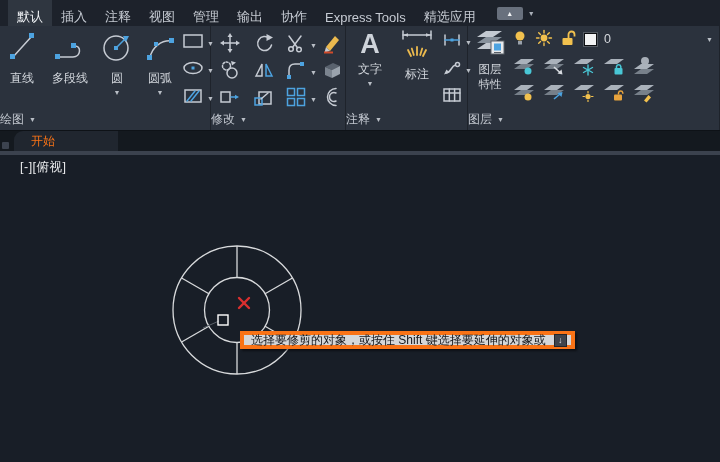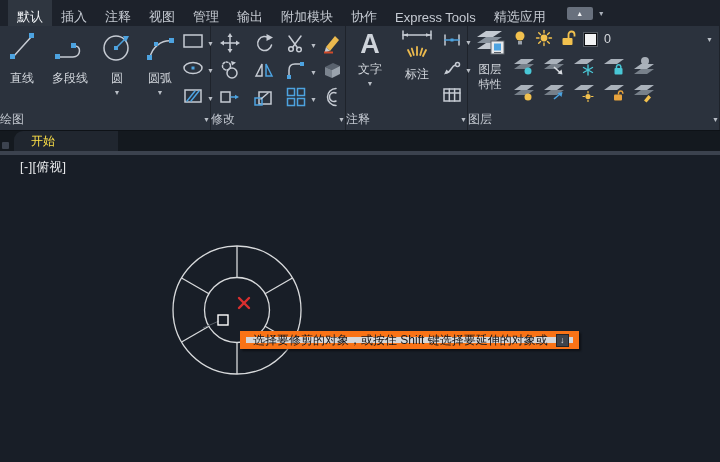--- a/index.html
+++ b/index.html
@@ -16,21 +16,21 @@
             font-size:7px; display:flex; align-items:center; justify-content:center; }
   .rt-caret { font-size:7px; color:#a9afb8; }
 
   
   .ribbon { position:absolute; top:26px; left:0; width:720px; height:105px; background:#2b323d;
             display:flex; border-bottom:1px solid #0e1217; }
   .panel { position:relative; height:100%; border-right:1px solid #1e232b; }
   .panel-draw { width:211px; } .panel-modify { width:135px; } .panel-annotate { width:122px; }
   .panel-layers { flex:1; }
   .panel-footer { position:absolute; bottom:2px; left:0; right:0; height:18px;
-                  display:flex; align-items:center; justify-content:space-between; gap:5px;
+                  display:flex; align-items:center; justify-content:flex-start; gap:5px;
                   color:#c3c8d0; font-size:12px; }
   .caret { font-size:7px; color:#b9bec6; line-height:1; }
 
   .bigbtn { position:absolute; top:3px; display:flex; flex-direction:column; align-items:center; gap:2px;
             color:#d3d7dd; font-size:12px; }
   .smallbtn { position:absolute; display:flex; align-items:center; gap:3px; }
 
   .sg { stroke:#c6cbd3; stroke-width:1.5; fill:none; stroke-linecap:round; }
   .sb { stroke:#4da3e0; stroke-width:1.5; fill:none; stroke-linecap:round; }
   .fb { fill:#4da3e0; } .fg { fill:#c6cbd3; } .fy { fill:#f2c14e; }
@@ -44,45 +44,44 @@
   .swatch { width:13px; height:13px; background:#f2f3f4; border:1px solid #0c0e11; outline:1px solid #555b63; }
   .combo-caret { margin-left:auto; }
   .lrow { position:absolute; left:44px; display:flex; gap:6px; }
   .lrow1 { top:29px; } .lrow2 { top:55px; }
   .props { left:2px; top:2px; width:40px; line-height:13px; font-size:11.5px; text-align:center; }
 
   
   .filetabs { position:absolute; top:131px; left:0; width:720px; height:24px; background:#14191f; }
   .filetab-strip { position:absolute; bottom:0; left:0; width:100%; height:4px; background:#3b424e; }
   .filetab { position:absolute; left:14px; bottom:4px; width:104px; height:20px; background:#20262f;
-             border-top-left-radius:9px; color:#fde047; font-size:12px;
+             border-top-left-radius:9px; color:#f97316; font-size:12px;
              display:flex; align-items:center; padding-left:17px; }
   .filetab-stub { position:absolute; left:2px; bottom:6px; width:7px; height:7px; background:#3c434f; border-radius:1px; }
 
   
   .canvas { position:absolute; top:155px; left:0; width:720px; height:307px; background:#181e27; }
   .vp-label { position:absolute; left:6px; top:4px; color:#e8eaec; font-size:12.5px; letter-spacing:.5px;margin-left:14px; }
   .wheel-svg { position:absolute; left:0; top:0; }
   .tooltip { position:absolute; left:240px; top:176px; height:18px; background:#d5d7d9; color:#15161a;
-             border:6px solid #f97316; box-shadow:2px 2px 2px rgba(0,0,0,.45);
+             border:4px solid #f97316; box-shadow:2px 2px 2px rgba(0,0,0,.45);
              display:flex; align-items:center; font-size:12px; padding:0 4px 0 7px; white-space:nowrap; }
   .keyhint { width:13px; height:13px; background:#3f444c; color:#dfe2e6; border:1px solid #23262b;
              font-size:9px; display:flex; align-items:center; justify-content:center; margin-left:8px; }
 </style>
 </head>
 <body>
 
 <div class="menubar">
   <div class="mtab active">默认</div>
   <div class="mtab">插入</div>
   <div class="mtab">注释</div>
   <div class="mtab">视图</div>
   <div class="mtab">管理</div>
   <div class="mtab">输出</div>
-  <div class="mtab">附加模块</div>
   <div class="mtab">协作</div>
   <div class="mtab">Express Tools</div>
   <div class="mtab">精选应用</div>
   <div class="ribbon-toggle">
     <span class="rt-box">▲</span>
     <span class="rt-caret">▼</span>
   </div>
 </div>
 
 <div class="ribbon">

